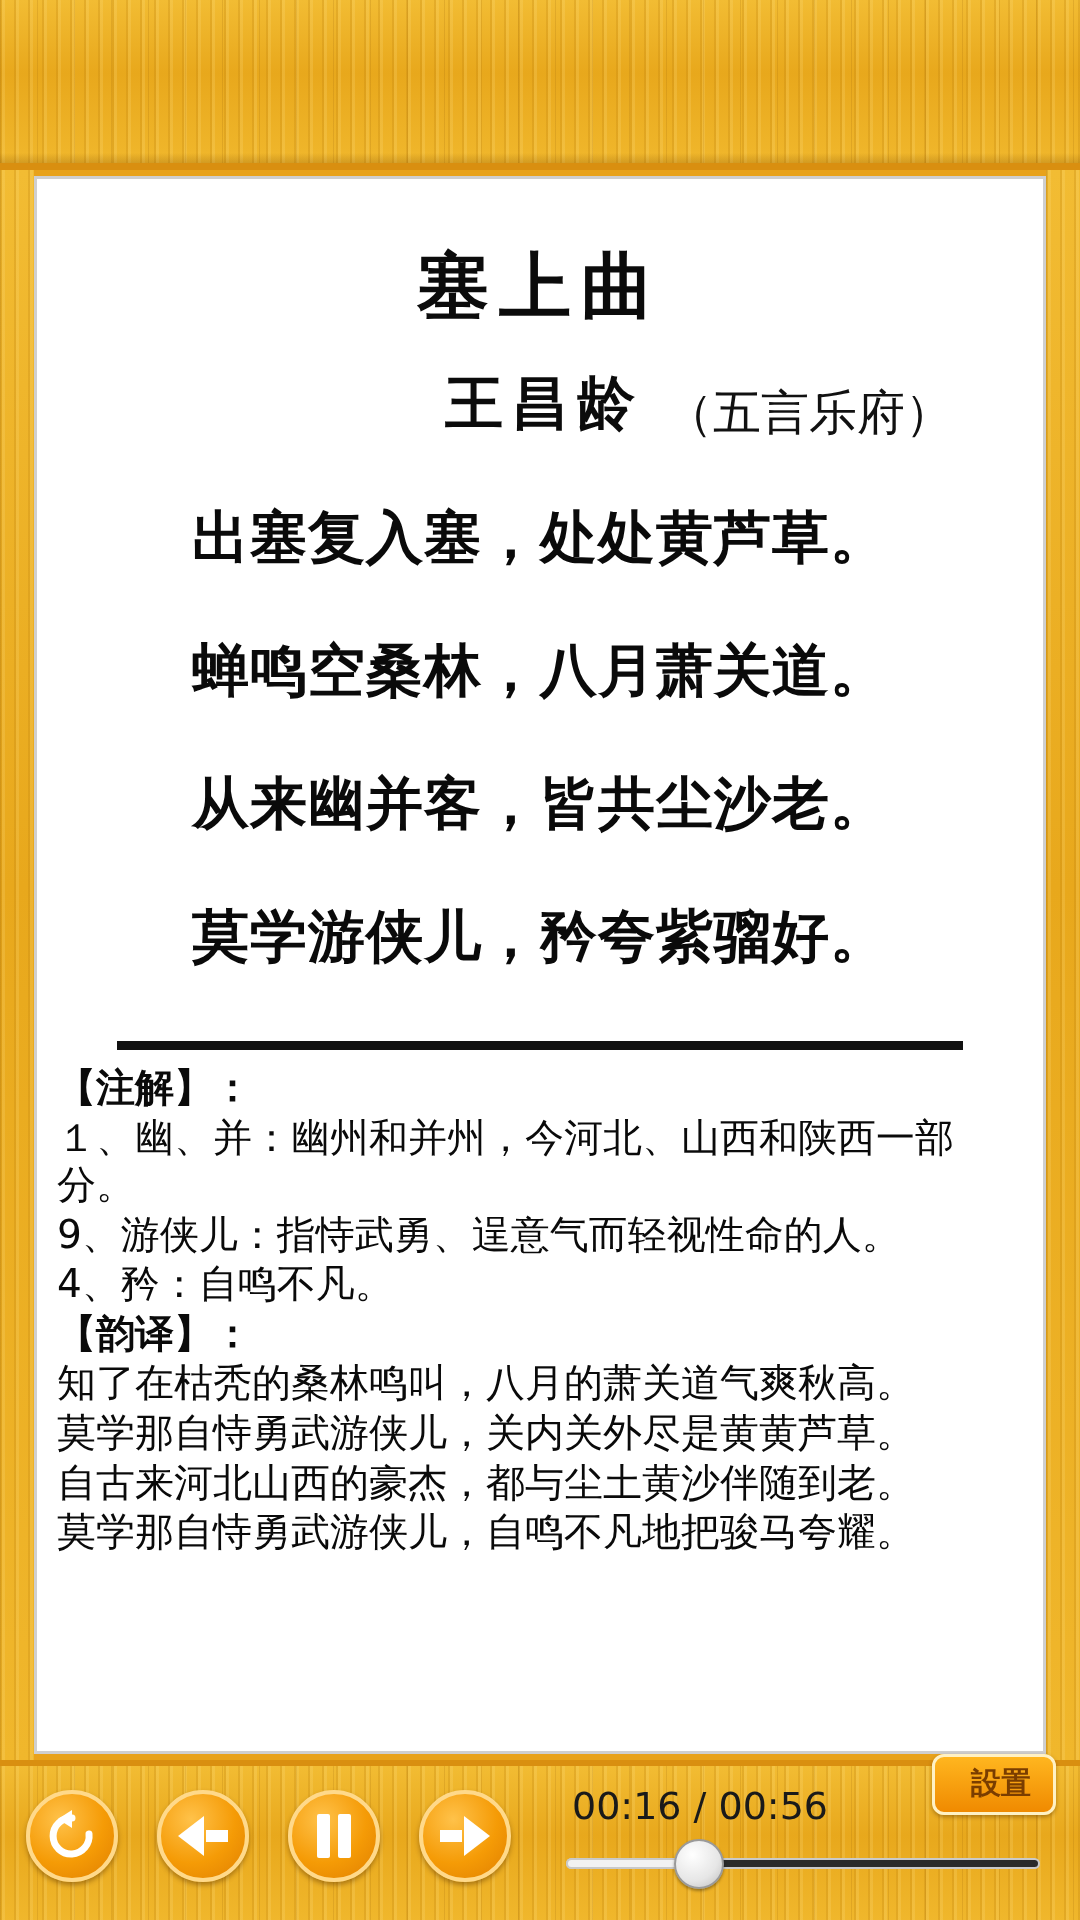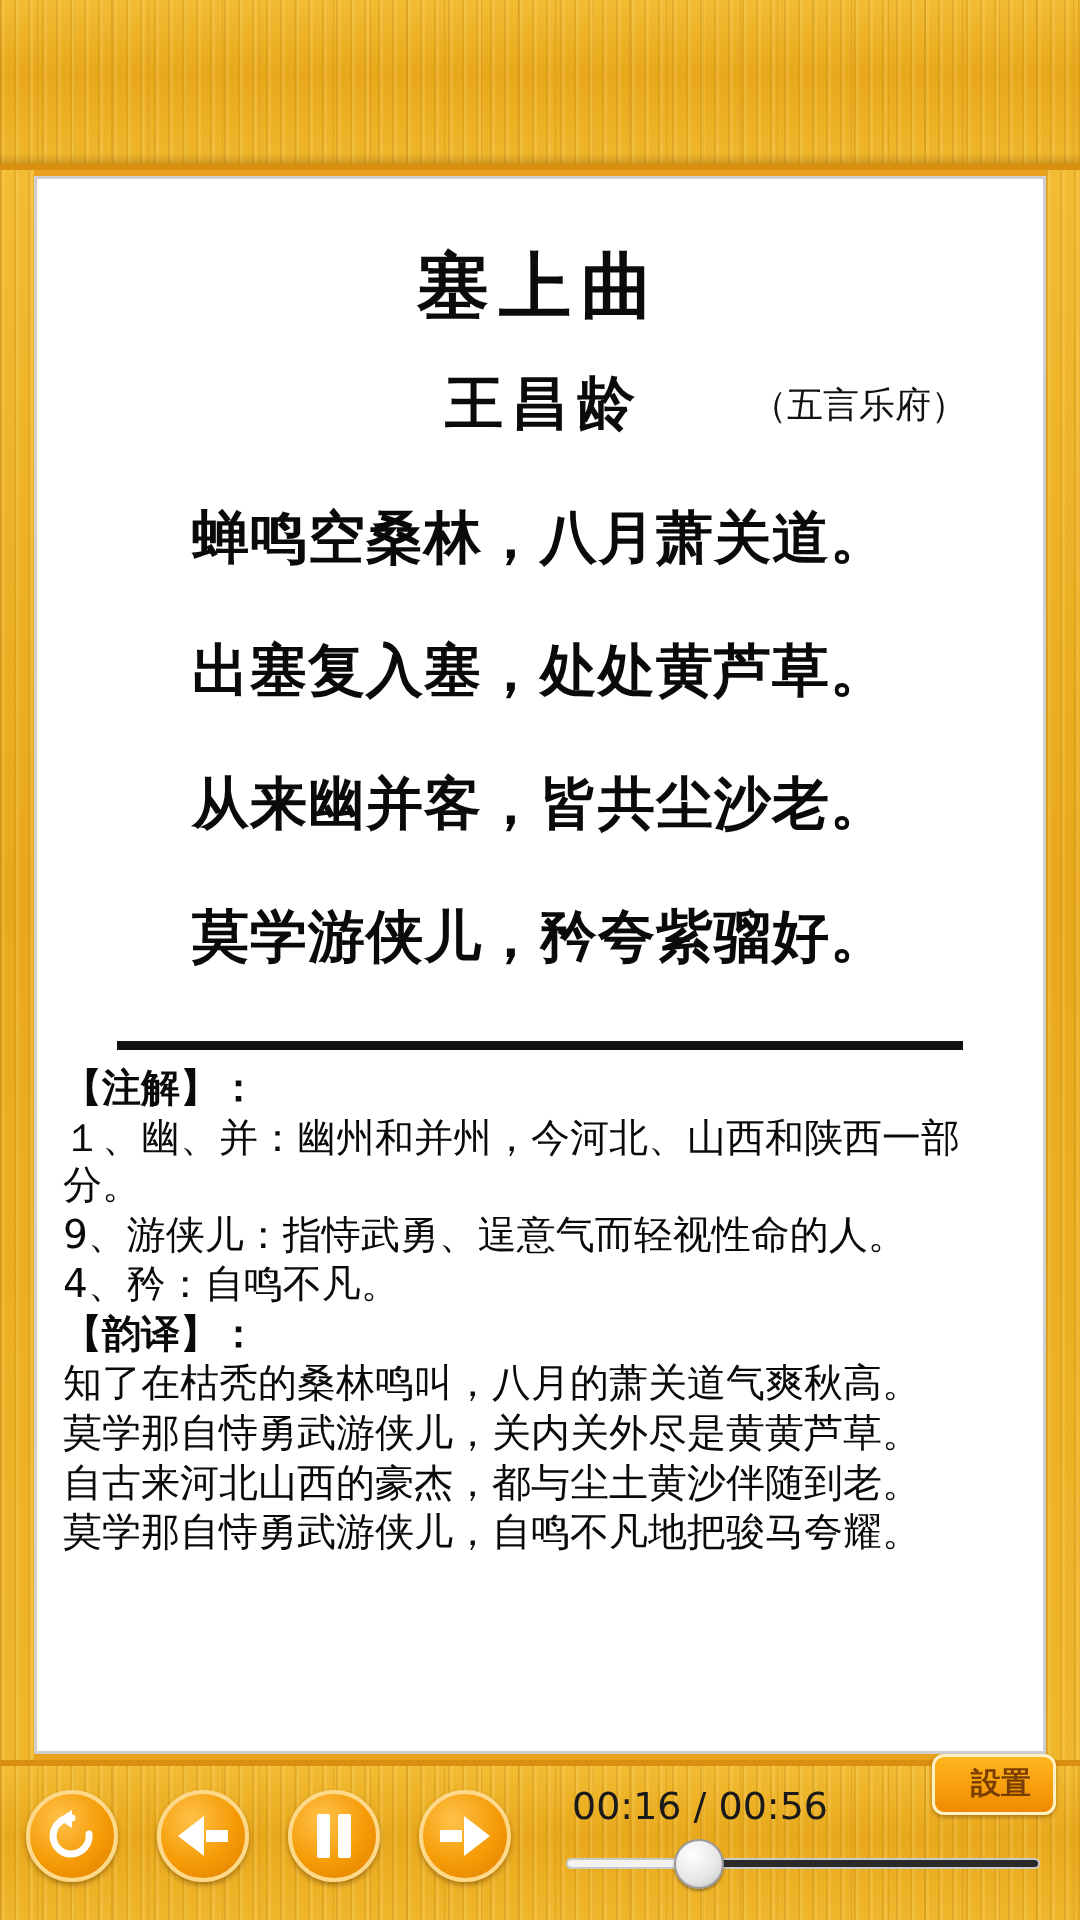--- a/index.html
+++ b/index.html
@@ -106,23 +106,23 @@
   }
   .author {
     text-align: center;
     font-size: 58px;
     font-weight: bold;
     letter-spacing: 8px;
     color: #0b0b0b;
   }
   .genre {
     position: absolute;
-    right: 76px;
+    right: 90px;
     top: 16px;
-    font-size: 36px;
+    font-size: 48px;
     color: #111;
   }
 
   .poem-body {
     margin-top: 64px;
     text-align: center;
   }
   .poem-line {
     font-size: 57px;
     font-weight: bold;
@@ -141,21 +141,21 @@
   .notes {
     margin: 14px 18px 0 18px;
     color: #0a0a0a;
     font-size: 39px;
     line-height: 1.22;
   }
   .notes .heading {
     font-weight: bold;
   }
   .notes p {
-    margin: 0 0 2px 8px;
+    margin: 0 0 2px 2px;
     white-space: pre-wrap;
   }
   .notes .clipped {
     
     margin-bottom: 0;
   }
 
   
   .btn-round {
     position: absolute;
@@ -254,22 +254,22 @@
   <div class="sheet">
 
     <div class="poem-title">塞上曲</div>
 
     <div class="byline-row">
       <div class="author">王昌龄</div>
       <div class="genre">（五言乐府）</div>
     </div>
 
     <div class="poem-body">
+      <p class="poem-line">出塞复入塞，处处黄芦草。</p>
       <p class="poem-line">蝉鸣空桑林，八月萧关道。</p>
-      <p class="poem-line">出塞复入塞，处处黄芦草。</p>
       <p class="poem-line">从来幽并客，皆共尘沙老。</p>
       <p class="poem-line">莫学游侠儿，矜夸紫骝好。</p>
     </div>
 
     <div class="divider"></div>
 
     <div class="notes">
       <p class="heading">【注解】：</p>
       <p>１、幽、并：幽州和并州，今河北、山西和陕西一部分。</p>
       <p>9、游侠儿：指恃武勇、逞意气而轻视性命的人。</p>

